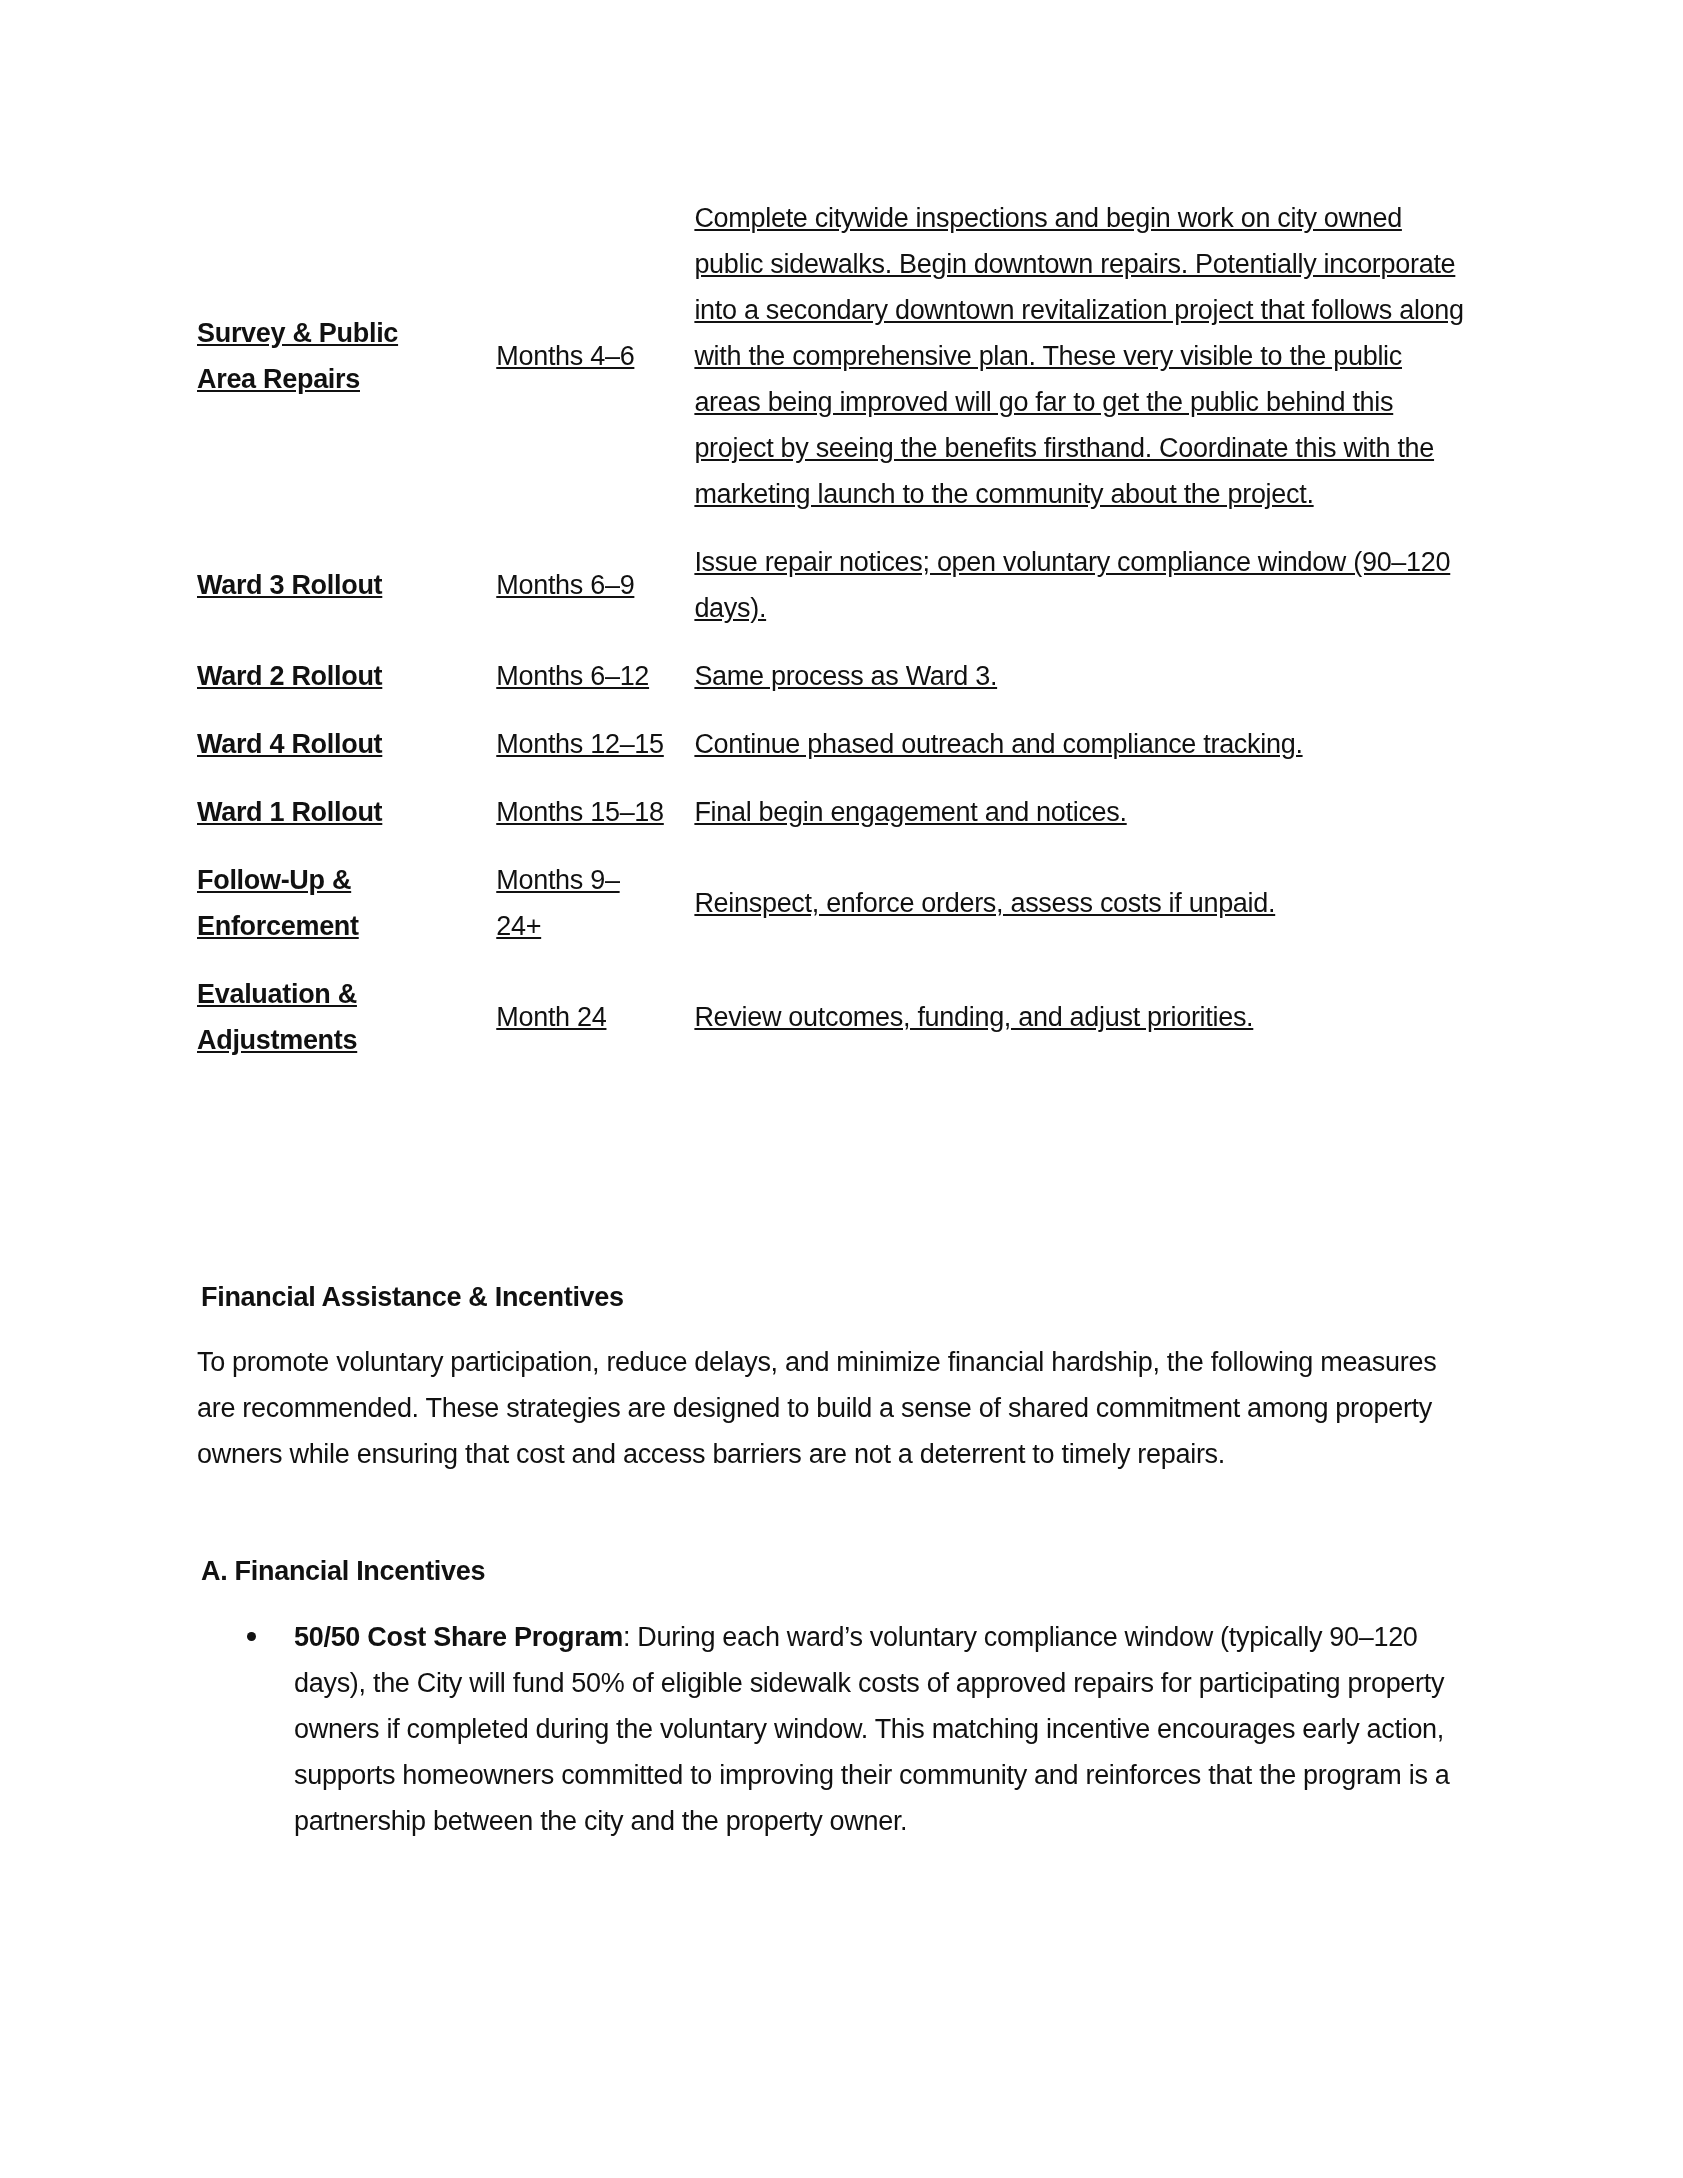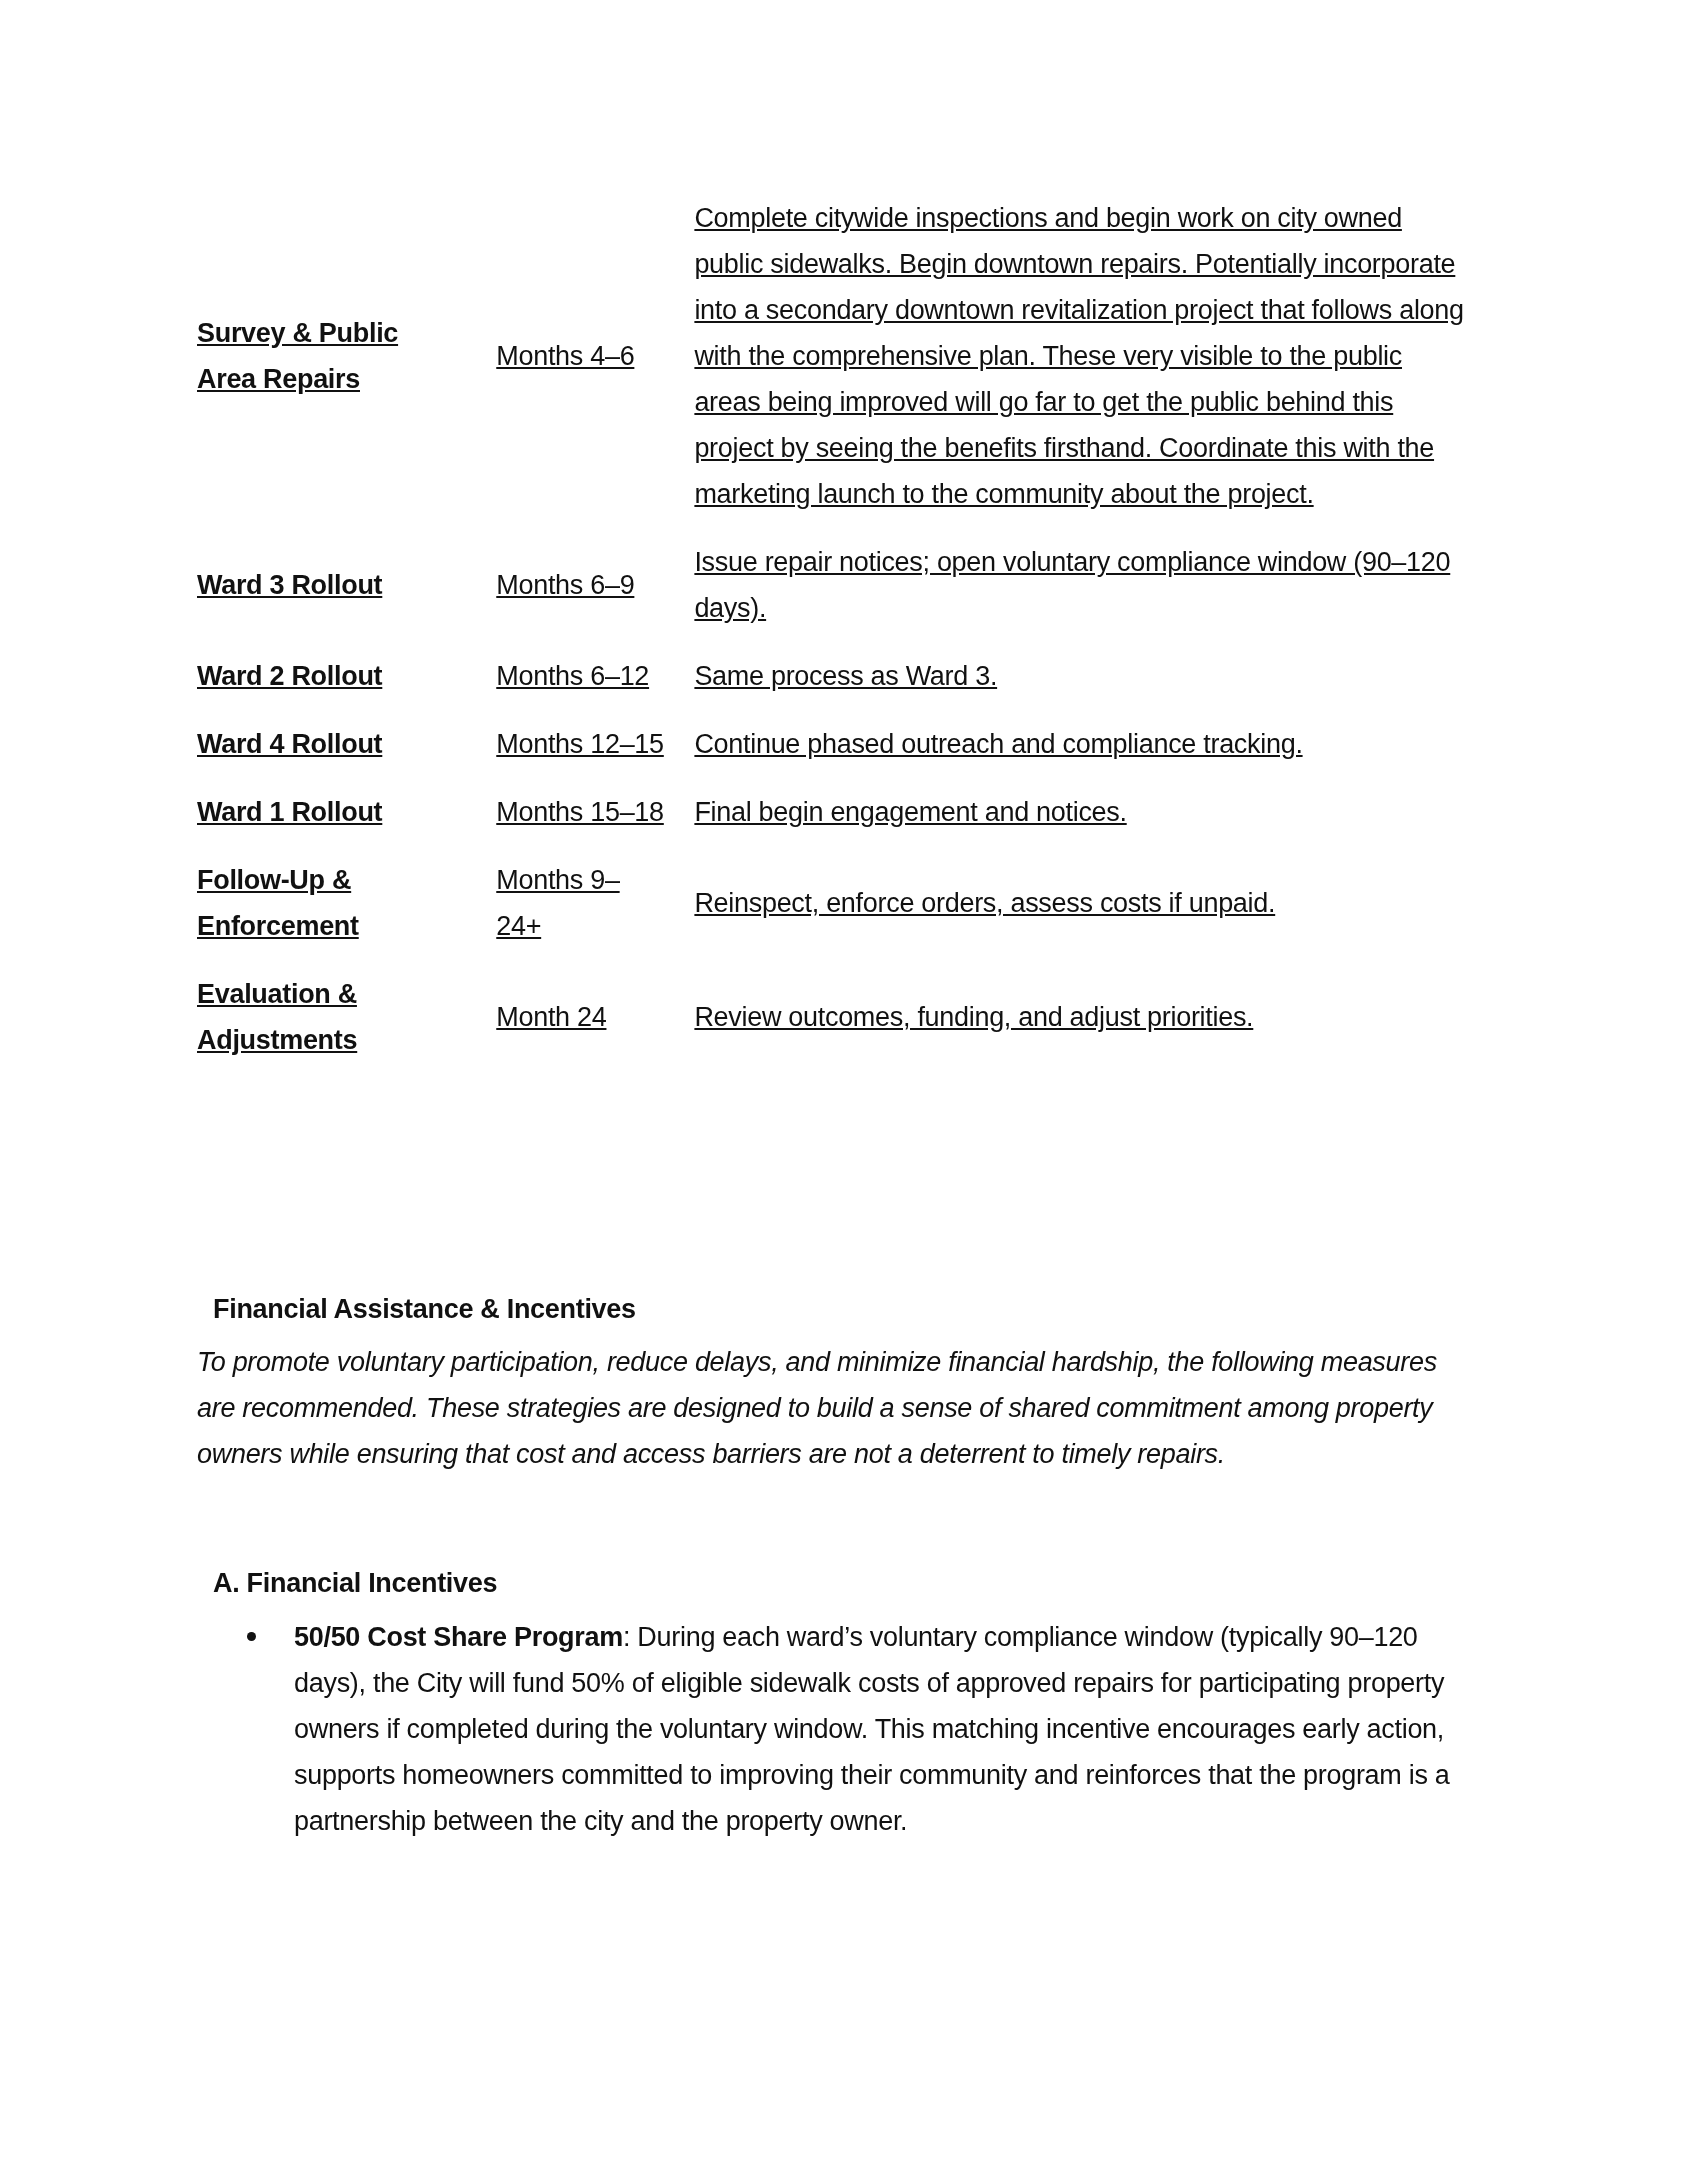--- a/index.html
+++ b/index.html
@@ -50,32 +50,31 @@
     }
     .col-desc {
       width: 876px;
     }
     .section-heading {
       position: absolute;
       left: 197px;
       font-size: 27px;
       font-weight: bold;
       line-height: 46px;
-      margin: 16px;
+      margin: 4px;
       letter-spacing: -0.3px;
     }
     .para {
       position: absolute;
       left: 197px;
       width: 1267px;
       font-size: 27px;
       line-height: 46px;
       margin: 0;
       letter-spacing: -0.3px;
-      font-style: italic;
     }
     .bullet-list {
       position: absolute;
       left: 197px;
       top: 1614px;
       width: 1272px;
       margin: 0;
       padding: 0;
       list-style: none;
     }

